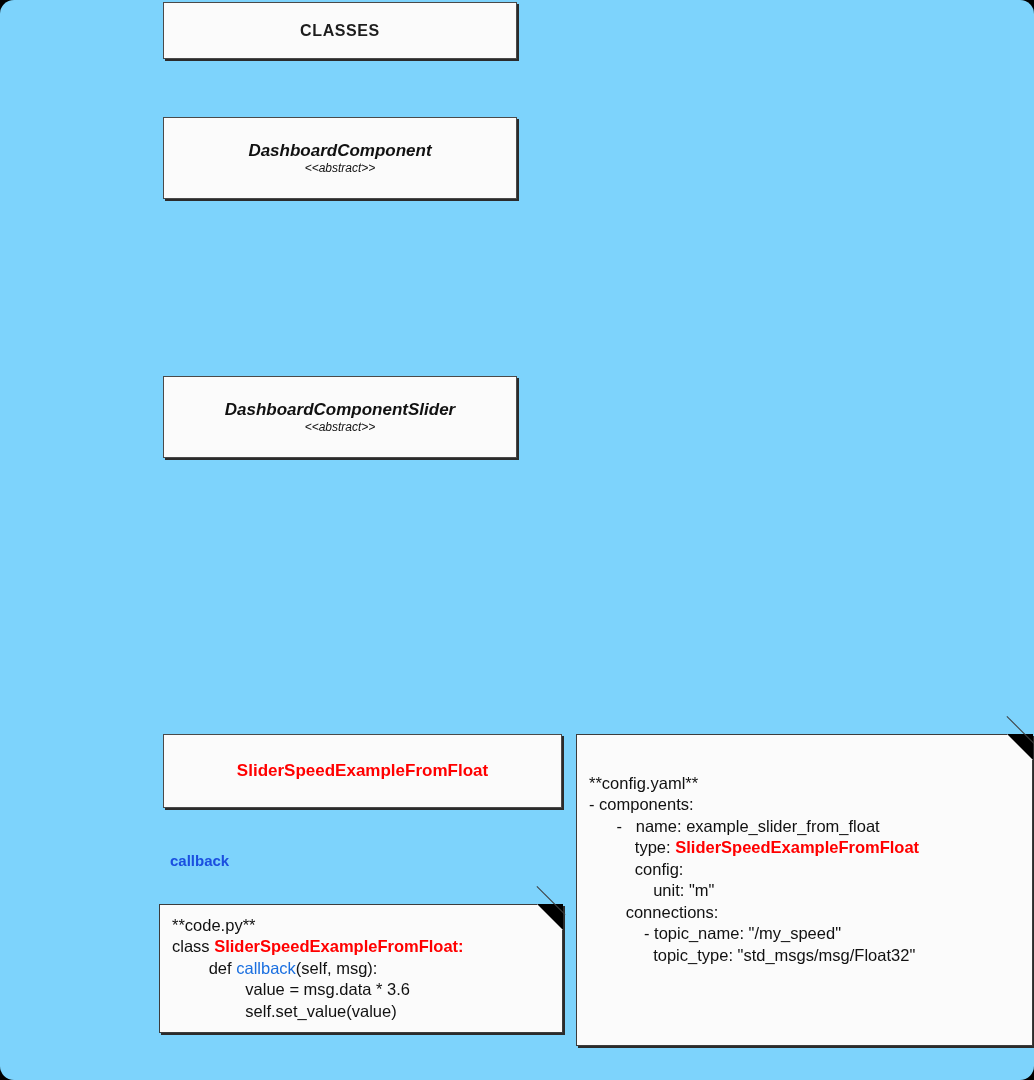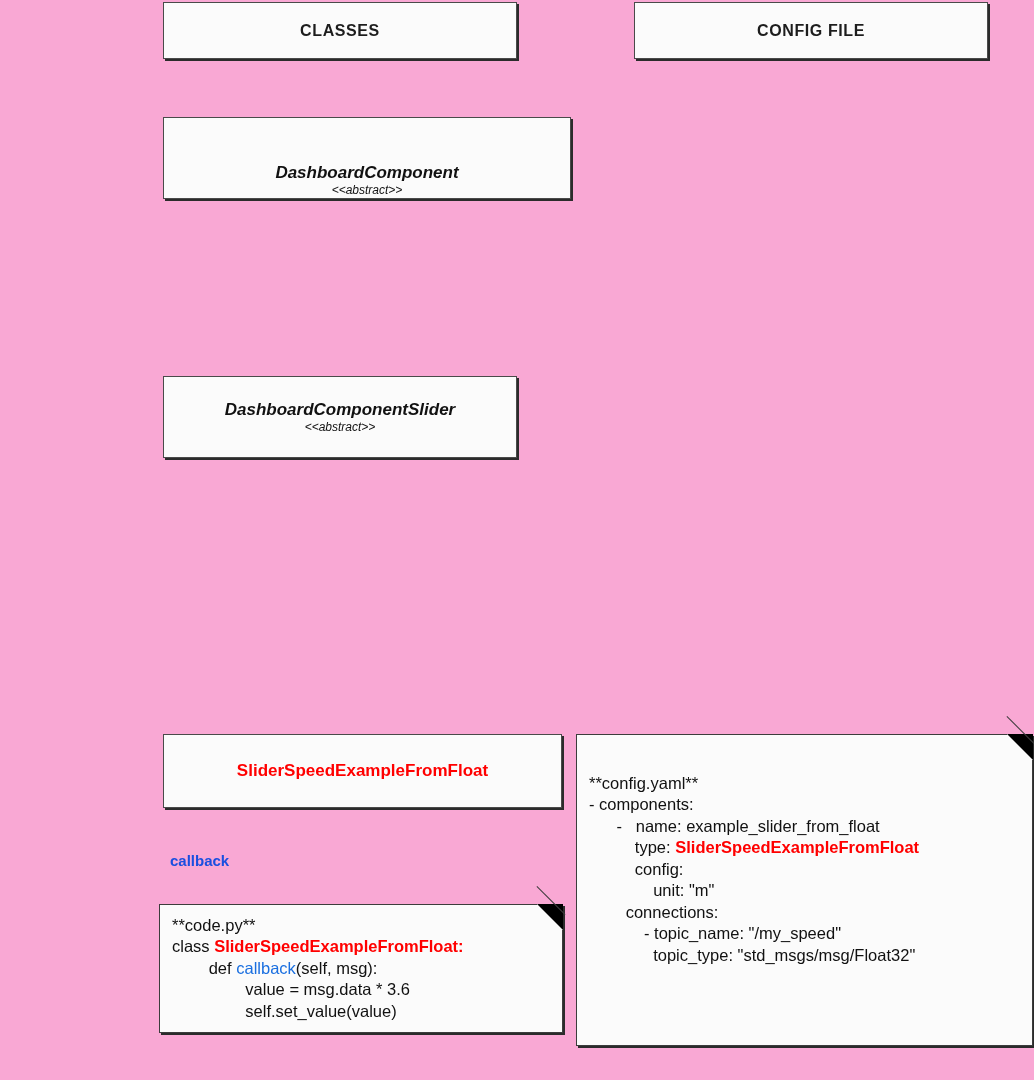--- a/index.html
+++ b/index.html
@@ -12,21 +12,22 @@
     height: 1080px;
     position: relative;
     overflow: hidden;
     font-family: "Liberation Sans", sans-serif;
     -webkit-font-smoothing: antialiased;
   }
 
   .canvas {
     position: absolute;
     inset: 0;
-    background: #f9a8d4;
+    background: #7dd3fc;
+    border-radius: 14px;
   }
 
   
   .uml-box {
     position: absolute;
     background: #fbfbfb;
     border: 1px solid #4a4a4a;
     box-sizing: border-box;
     box-shadow: 2px 2px 0 0 #2b2b2b;
     display: flex;
@@ -121,43 +122,40 @@
     white-space: pre-wrap;
   }
   .note-body .ln { display: block; white-space: pre; }
   .kw-red   { color: #ff0000; font-weight: bold; }
   .kw-blue  { color: #1a6fe0; }
 
   
   #classes-lane-header    { left: 163px; top: 2px;   width: 354px; height: 57px; }
   #config-lane-header     { left: 634px; top: 2px;   width: 354px; height: 57px; }
 
-  #class-dashboardcomponent       { left: 163px; top: 117px; width: 408px; height: 82px; justify-content: flex-end; }
+  #class-dashboardcomponent       { left: 163px; top: 117px; width: 354px; height: 82px; }
   #class-dashboardcomponentslider { left: 163px; top: 376px; width: 354px; height: 82px; }
   #class-sliderspeedexample       { left: 163px; top: 734px; width: 399px; height: 74px; }
 
   #label-callback { left: 170px; top: 852px; }
 
   #note-code   { left: 159px; top: 904px;  width: 404px; height: 129px; }
   #note-config { left: 576px; top: 734px;  width: 457px; height: 312px; }
 
   #note-config .note-body { padding-top: 38px; }
 </style>
 </head>
 <body>
 
 <div class="canvas">
 
   <div class="uml-box" id="classes-lane-header">
     <span class="swimlane-title">CLASSES</span>
   </div>
 
-  <div class="uml-box" id="config-lane-header">
-    <span class="swimlane-title">CONFIG FILE</span>
-  </div>
 
   <div class="uml-box" id="class-dashboardcomponent">
     <span class="class-name">DashboardComponent</span>
     <span class="class-stereotype">&lt;&lt;abstract&gt;&gt;</span>
   </div>
 
   <div class="uml-box" id="class-dashboardcomponentslider">
     <span class="class-name">DashboardComponentSlider</span>
     <span class="class-stereotype">&lt;&lt;abstract&gt;&gt;</span>
   </div>

